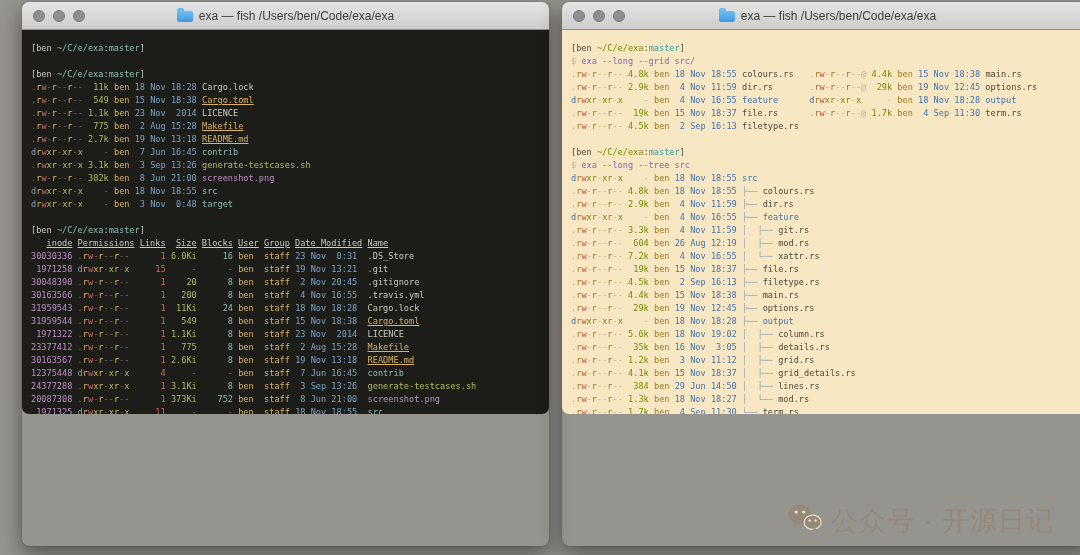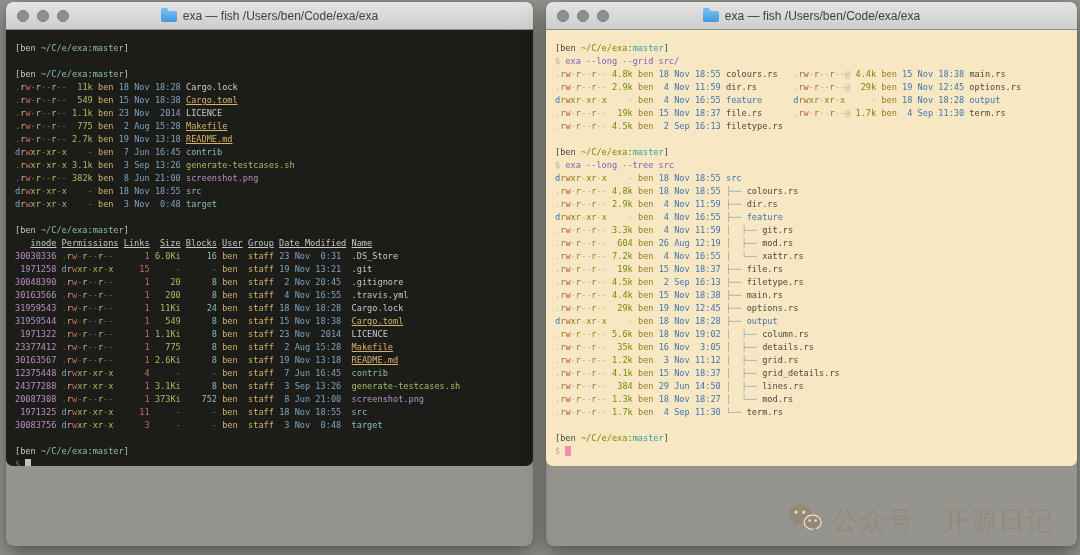--- a/index.html
+++ b/index.html
@@ -1,32 +1,32 @@
 <!DOCTYPE html>
 <html><head>
 <meta charset="utf-8">
 <style>
   * { margin:0; padding:0; box-sizing:border-box; }
   html,body { width:1080px; height:555px; overflow:hidden; background:#96948f; font-family:"Liberation Sans",sans-serif; }
   .window { position:absolute; top:2px; height:544px; border-radius:7px;
-            box-shadow:0 8px 22px rgba(0,0,0,.45), 0 0 1px rgba(0,0,0,.5); }
+            box-shadow:0 8px 22px rgba(0,0,0,.45), 0 0 1px rgba(0,0,0,.5);margin-left:16px; }
   .window.left  { left:6px;  width:527px; }
   .window.right { left:546px; width:531px; }
   .titlebar { height:28px; border-radius:7px 7px 0 0;
               background:linear-gradient(180deg,#e4e4e4,#cdcdcd);
               border-bottom:1px solid #8f8f8f; position:relative;
               display:flex; align-items:center; justify-content:center; }
   .dots { position:absolute; left:11px; top:8px; display:flex; gap:8px; }
   .dot { width:12px; height:12px; border-radius:50%; background:#8f8f91; border:1px solid #7a7a7c; }
   .titletext { display:flex; align-items:center; gap:6px; font-size:12px; color:#3e3e3e; }
   .folder { position:relative; width:16px; height:11px; border-radius:2px;
             background:linear-gradient(180deg,#6fbbf2,#3f9ade); display:inline-block; margin-top:2px;}
   .folder::before { content:''; position:absolute; top:-3px; left:0; width:7px; height:4px;
             background:#6fbbf2; border-radius:2px 2px 0 0; }
-  .term-body { height:436px; border-radius:0 0 7px 7px; overflow:hidden;
+  .term-body { height:384px; border-radius:0 0 7px 7px; overflow:hidden;
                background:var(--bg); padding:12px 0 0 9px;
                font-family:"DejaVu Sans Mono",monospace; font-size:8.6px; line-height:13px; }
   .t-line { white-space:pre; color:var(--fg); height:13px; }
   .s-fg{color:var(--fg)} .s-dim{color:var(--dim)} .s-red{color:var(--red)}
   .s-yel{color:var(--yel)} .s-grn{color:var(--grn)} .s-blu{color:var(--blu)}
   .s-cyn{color:var(--cyn)} .s-mag{color:var(--mag)} .s-pur{color:var(--pur)}
   .s-tre{color:var(--tre)}
   .s-hdr{color:var(--fg); text-decoration:underline;text-align:center;}
   .s-uyl{color:var(--yel); text-decoration:underline;}
   .s-cur{background:var(--cur); color:transparent;}

